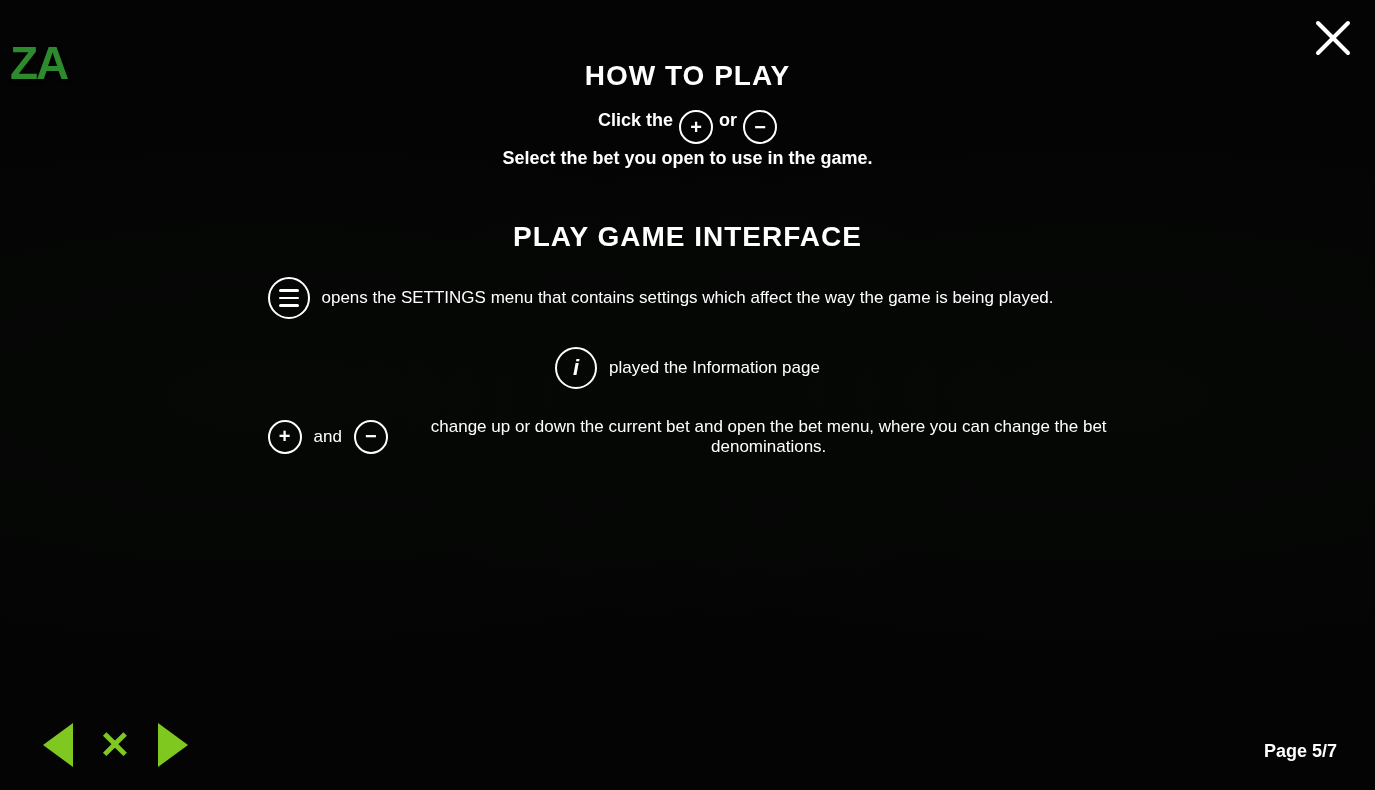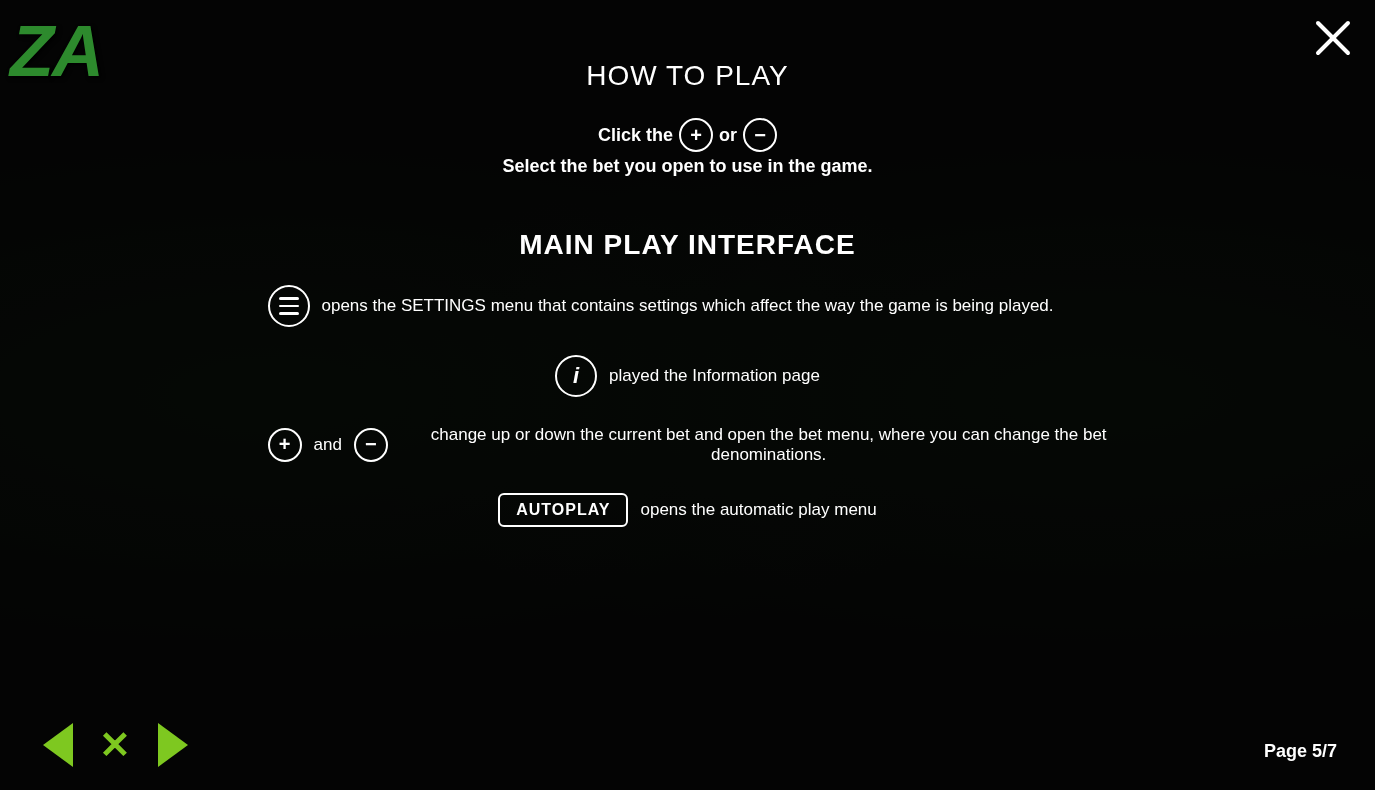--- a/index.html
+++ b/index.html
@@ -27,28 +27,27 @@
       inset: 0;
       background: 
         radial-gradient(ellipse at 20% 50%, rgba(30,60,30,0.4) 0%, transparent 50%),
         radial-gradient(ellipse at 80% 50%, rgba(30,60,30,0.4) 0%, transparent 50%),
         #111;
       z-index: 0;
     }
 
     .logo-area {
       position: absolute;
-      top: 10px;
+      top: 36px;
       left: 10px;
-      font-size: 72px;
+      font-size: 46px;
       font-weight: 900;
       color: #2d8a2d;
       text-shadow: 2px 2px 4px #000;
       z-index: 1;
-      font-style: italic;
       letter-spacing: -2px;
     }
 
     .close-btn {
       position: absolute;
       top: 15px;
       right: 20px;
       width: 45px;
       height: 45px;
       cursor: pointer;
@@ -68,35 +67,34 @@
       top: 60px;
       left: 50%;
       transform: translateX(-50%);
       width: 900px;
       z-index: 5;
       text-align: center;
     }
 
     .section-title {
       font-size: 28px;
-      font-weight: 400;
+      font-weight: 700;
       letter-spacing: 1px;
-      margin-bottom: 26px;
+      margin-bottom: 18px;
     }
 
     .intro-text {
       font-size: 18px;
       font-weight: 700;
       line-height: 1.6;
       margin-bottom: 8px;
     }
 
     .intro-line {
       display: flex;
-      align-items: center;
       justify-content: center;
       gap: 6px;
       font-size: 18px;
       font-weight: 700;
     }
 
     .circle-icon {
       display: inline-flex;
       align-items: center;
       justify-content: center;
@@ -284,21 +282,21 @@
       <span>or</span>
       <span class="circle-icon">−</span>
     </div>
 
     <div class="intro-text">Select the bet you open to use in the game.</div>
   </div>
 
   <div class="divider-space"></div>
 
   <div class="main-game-section">
-    <div class="main-game-title">MAIN PLAY INTERFACE</div>
+    <div class="main-game-title">PLAY GAME INTERFACE</div>
 
     <div class="feature-row left-align">
       <div class="settings-icon">
         <div class="settings-lines">
           <div class="settings-line"></div>
           <div class="settings-line"></div>
           <div class="settings-line"></div>
         </div>
       </div>
       <span>opens the SETTINGS menu that contains settings which affect the way the game is being played.</span>
@@ -310,24 +308,20 @@
     </div>
 
     <div class="feature-row left-align">
       <span class="circle-icon">+</span>
       <span>and</span>
       <span class="circle-icon">−</span>
       <span>change up or down the current bet and open the bet menu, where you can change the bet denominations.</span>
     </div>
 
 
-    <div class="feature-row">
-      <span class="autoplay-badge">AUTOPLAY</span>
-      <span>opens the automatic play menu</span>
-    </div>
 
   </div>
 </div>
 
 <div class="bottom-nav">
   <div class="nav-arrow">
     <div class="arrow-left"></div>
   </div>
   <div class="x-icon">✕</div>
   <div class="nav-arrow">

